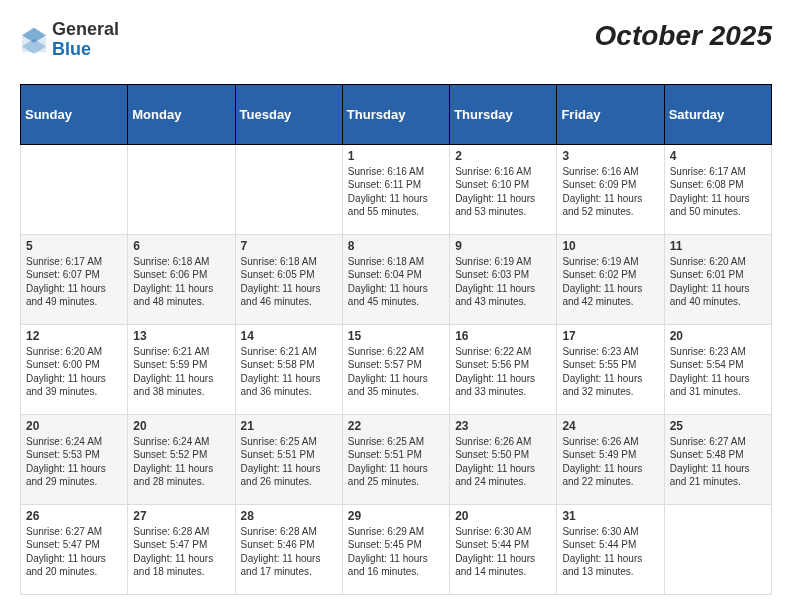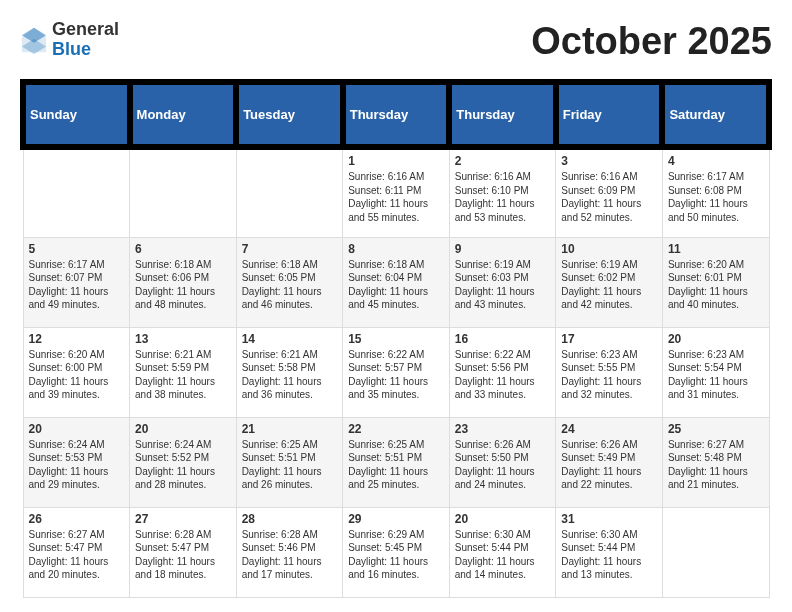--- a/index.html
+++ b/index.html
@@ -7,21 +7,21 @@
       font-family: Arial, sans-serif;
       background: #fff;
       width: 792px;
       min-height: 612px;
       padding: 20px;
     }
     .header {
       display: flex;
       justify-content: space-between;
       align-items: flex-start;
-      margin-bottom: 16px;
+      margin-bottom: 24px;
     }
     .logo {
       display: flex;
       align-items: center;
       gap: 4px;
     }
     .logo-text {
       font-size: 18px;
       font-weight: bold;
       line-height: 1.1;
@@ -29,43 +29,44 @@
     .logo-general { color: #333; }
     .logo-blue { color: #1a6fb5; }
     .logo-icon {
       width: 28px;
       height: 28px;
     }
     .title-block {
       text-align: right;
     }
     .month-title {
-      font-size: 38px;
+      font-size: 28px;
       font-weight: bold;
       color: #222;
+      font-style: italic;
     }
     .subtitle {
       font-size: 16px;
       color: #444;
     }
     table {
       width: 100%;
       border-collapse: collapse;
       table-layout: fixed;
     }
     thead tr {
       background-color: #2962a8;
       color: white;
     }
     thead th {
       padding: 22px 4px;
       font-size: 13px;
       font-weight: bold;
       text-align: left;
-      border: 6px solid #000000;
+      border: 1px solid #000000;
     }
     tbody tr {
       vertical-align: top;
     }
     tbody tr:nth-child(even) {
       background-color: #f5f5f5;
     }
     tbody tr:nth-child(odd) {
       background-color: #ffffff;
     }

